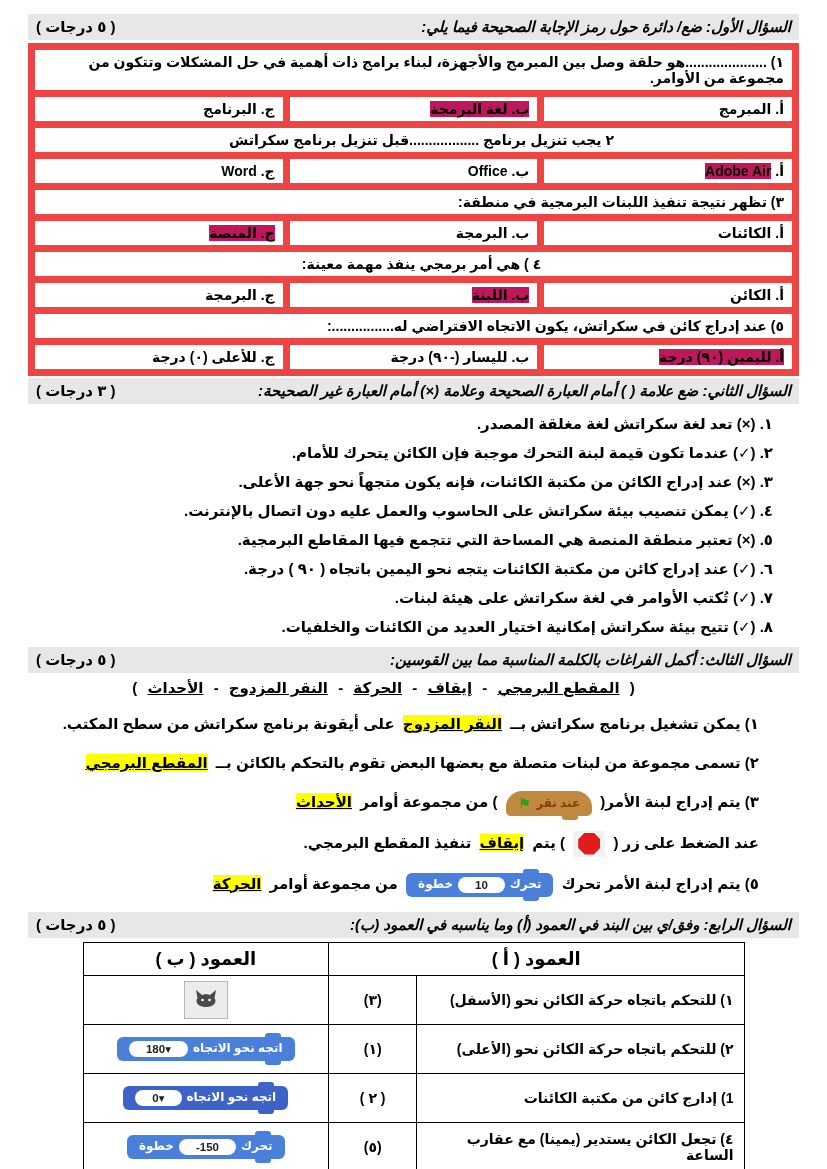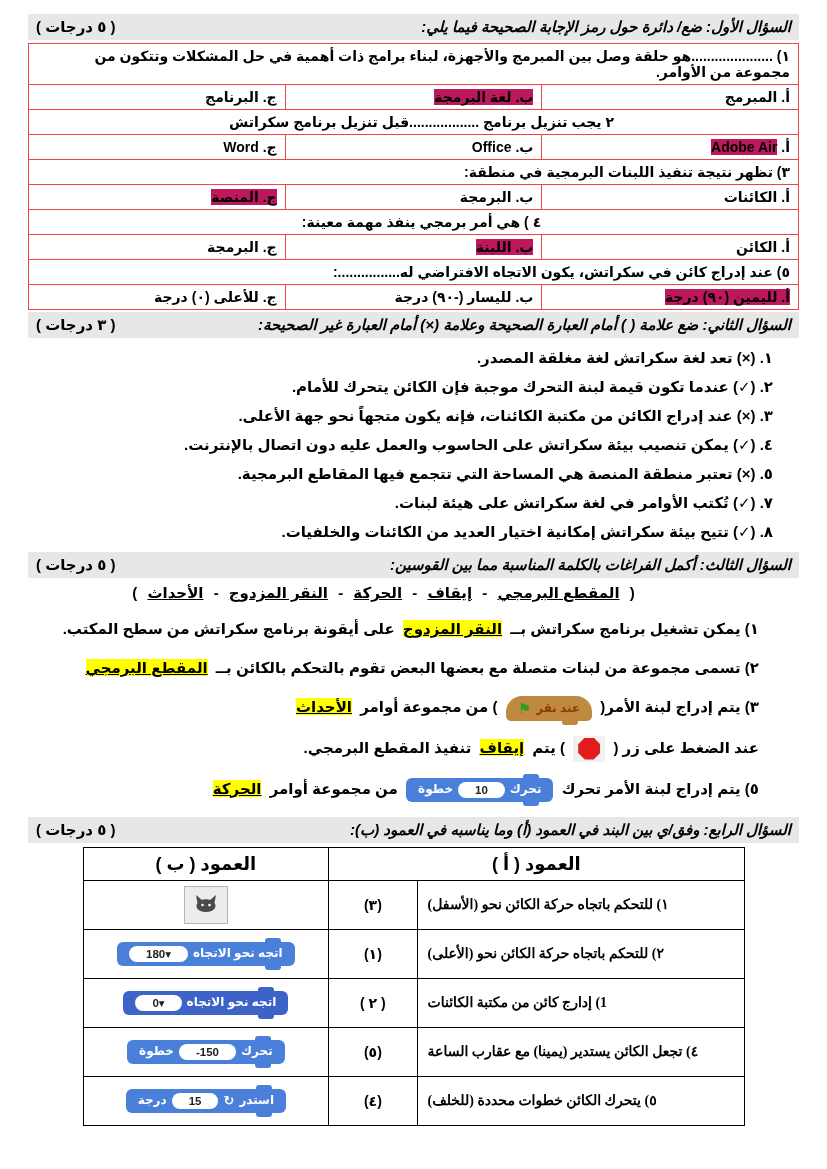--- a/index.html
+++ b/index.html
@@ -12,21 +12,21 @@
   
   .sec-head{
     background:#e7e7e7;display:flex;justify-content:space-between;align-items:center;
     padding:4px 8px;font-size:15px;margin:2px 0 3px 0;
   }
   .sec-title{white-space:nowrap;font-style:italic;}
   .sec-marks{white-space:nowrap;}
   
   table{border-collapse:collapse;}
   .q1-table{width:100%;table-layout:fixed;}
-  .q1-table td{border:1px solid #ef4444;font-size:14px;padding:4px 8px;vertical-align:middle;}
+  .q1-table td{border:7px solid #ef4444;font-size:14px;padding:4px 8px;vertical-align:middle;}
   .q1-table td.center{text-align:center;padding-left:24px;}
   .c-a{width:32%;}
   .c-b{width:41%;}
   .c-c{width:27%;}
   .hl{background:#be185d;}
   
   .q2-list{margin:10px 26px 8px 0;}
   .q2-item{font-size:15px;margin:11px 0;text-align:right;}
   .q2-item .mk{letter-spacing:1px;}
   
@@ -48,21 +48,21 @@
   .sblock.hat::before{display:none;}
   .flag{color:#2f9e1f;font-size:15px;line-height:1;}
   .rot{color:#fff;font-size:13px;line-height:1;}
   .stop-wrap{display:inline-flex;background:#f2f2f2;padding:2px 5px;vertical-align:middle;margin:0 4px;}
   .stop{display:inline-block;width:22px;height:22px;background:#e21b1b;
     clip-path:polygon(30% 0,70% 0,100% 30%,100% 70%,70% 100%,30% 100%,0 70%,0 30%);}
   
   .q4-table{width:662px;margin:4px auto 0 auto;}
   .q4-table td,.q4-table th{border:1px solid #000;font-size:14px;padding:3px 10px;vertical-align:middle;}
   .q4-table th{height:26px;text-align:center;font-size:18px;margin-left:12px;}
-  .q4-table .col-item{width:330px;text-align:left;height:42px;font-family:Liberation Serif, serif;}
+  .q4-table .col-item{width:330px;text-align:right;height:42px;}
   .q4-table .col-ans{width:72px;text-align:center;}
   .q4-table .col-b{width:230px;text-align:center;}
   .cat-btn{display:inline-flex;width:42px;height:36px;background:#ececec;border:1px solid #b5b5b5;align-items:center;justify-content:center;}
 </style>
 </head>
 <body>
 
 <div class="page">
 
   <section>
@@ -120,20 +120,21 @@
     <div class="sec-head">
       <span class="sec-title">السؤال الثاني: ضع علامة (  ) أمام العبارة الصحيحة وعلامة (×) أمام العبارة غير الصحيحة:</span>
       <span class="sec-marks">( ٣ درجات )</span>
     </div>
     <div class="q2-list">
       <div class="q2-item"><span>١.</span> <span class="mk">(×)</span> <span>تعد لغة سكراتش لغة مغلقة المصدر.</span></div>
       <div class="q2-item"><span>٢.</span> <span class="mk">(✓)</span> <span>عندما تكون قيمة لبنة التحرك موجبة فإن الكائن يتحرك للأمام.</span></div>
       <div class="q2-item"><span>٣.</span> <span class="mk">(×)</span> <span>عند إدراج الكائن من مكتبة الكائنات، فإنه يكون متجهاً نحو جهة الأعلى.</span></div>
       <div class="q2-item"><span>٤.</span> <span class="mk">(✓)</span> <span>يمكن تنصيب بيئة سكراتش على الحاسوب والعمل عليه دون اتصال بالإنترنت.</span></div>
       <div class="q2-item"><span>٥.</span> <span class="mk">(×)</span> <span>تعتبر منطقة المنصة هي المساحة التي تتجمع فيها المقاطع البرمجية.</span></div>
+      <div class="q2-item"><span>٦.</span> <span class="mk">(✓)</span> <span>عند إدراج كائن من مكتبة الكائنات يتجه نحو اليمين باتجاه ( ٩٠ )  درجة.</span></div>
       <div class="q2-item"><span>٧.</span> <span class="mk">(✓)</span> <span>تُكتب الأوامر في لغة سكراتش على هيئة لبنات.</span></div>
       <div class="q2-item"><span>٨.</span> <span class="mk">(✓)</span> <span>تتيح بيئة سكراتش إمكانية اختيار العديد من الكائنات والخلفيات.</span></div>
     </div>
   </section>
 
   <section>
     <div class="sec-head">
       <span class="sec-title">السؤال الثالث: أكمل الفراغات بالكلمة المناسبة مما بين القوسين:</span>
       <span class="sec-marks">( ٥ درجات )</span>
     </div>

